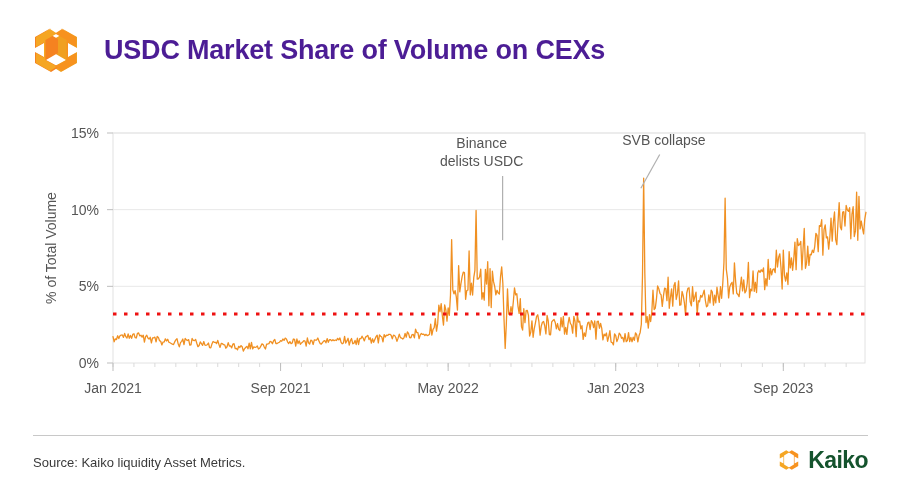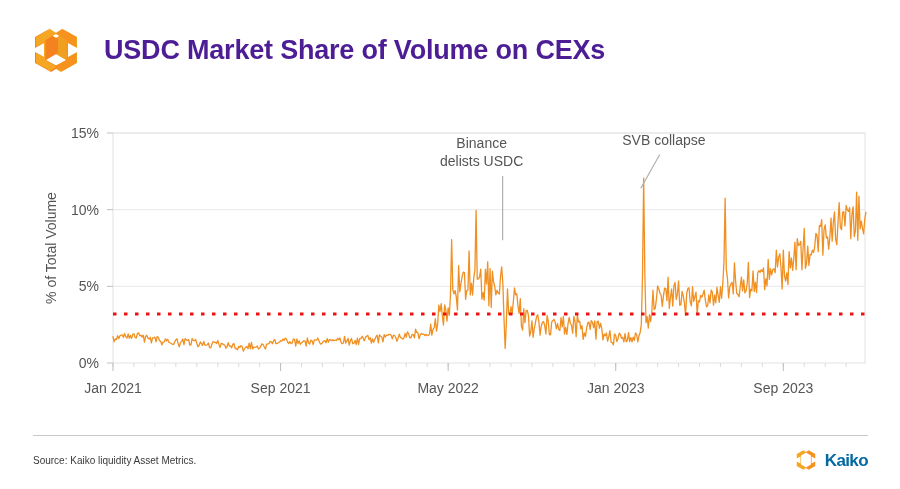--- a/index.html
+++ b/index.html
@@ -70,40 +70,40 @@
   }
   #footer-divider {
     position: absolute;
     left: 33px; top: 15px;
     width: 835px; height: 1px;
     background: #c8c8c8;
   }
   #source-note {
     position: absolute;
     left: 33px; top: 35px;
-    font-size: 10px;
+    font-size: 13px;
     color: #3a3a3a;
     white-space: nowrap;
     text-align: center;
   }
   #footer-brand {
     position: absolute;
     right: 32px; top: 28px;
     display: flex;
     align-items: center;
   }
   #footer-logo-mark {
     width: 24px; height: 24px;
     flex: 0 0 auto;
   }
   #footer-wordmark {
     margin-left: 7px;
-    font-size: 17px;
+    font-size: 23px;
     font-weight: bold;
-    color: #0369a1;
+    color: #14532d;
     letter-spacing: -0.6px;
     line-height: 1;
   }
 </style>
 </head>
 <body>
 
 <div id="header">
   <div id="brand-logo">
     <svg viewBox="0 0 52 52" width="52" height="52" aria-hidden="true">

